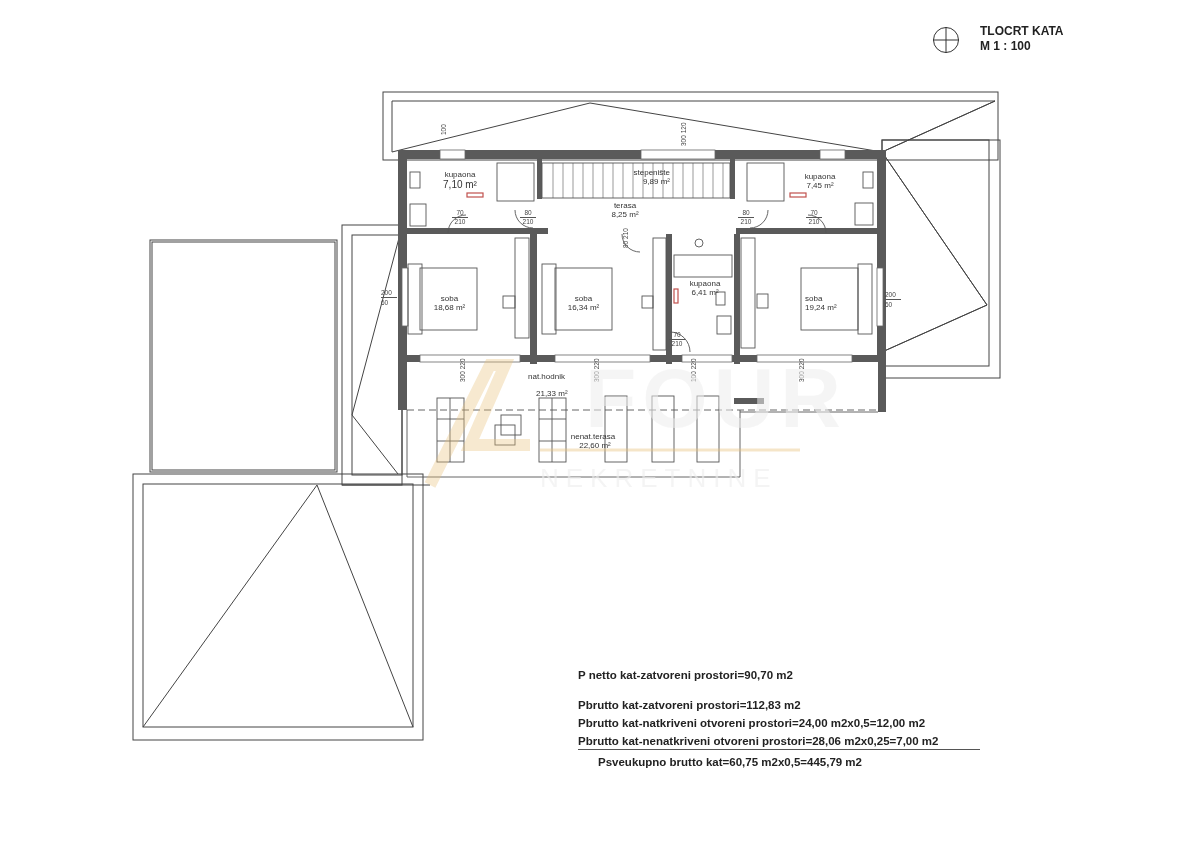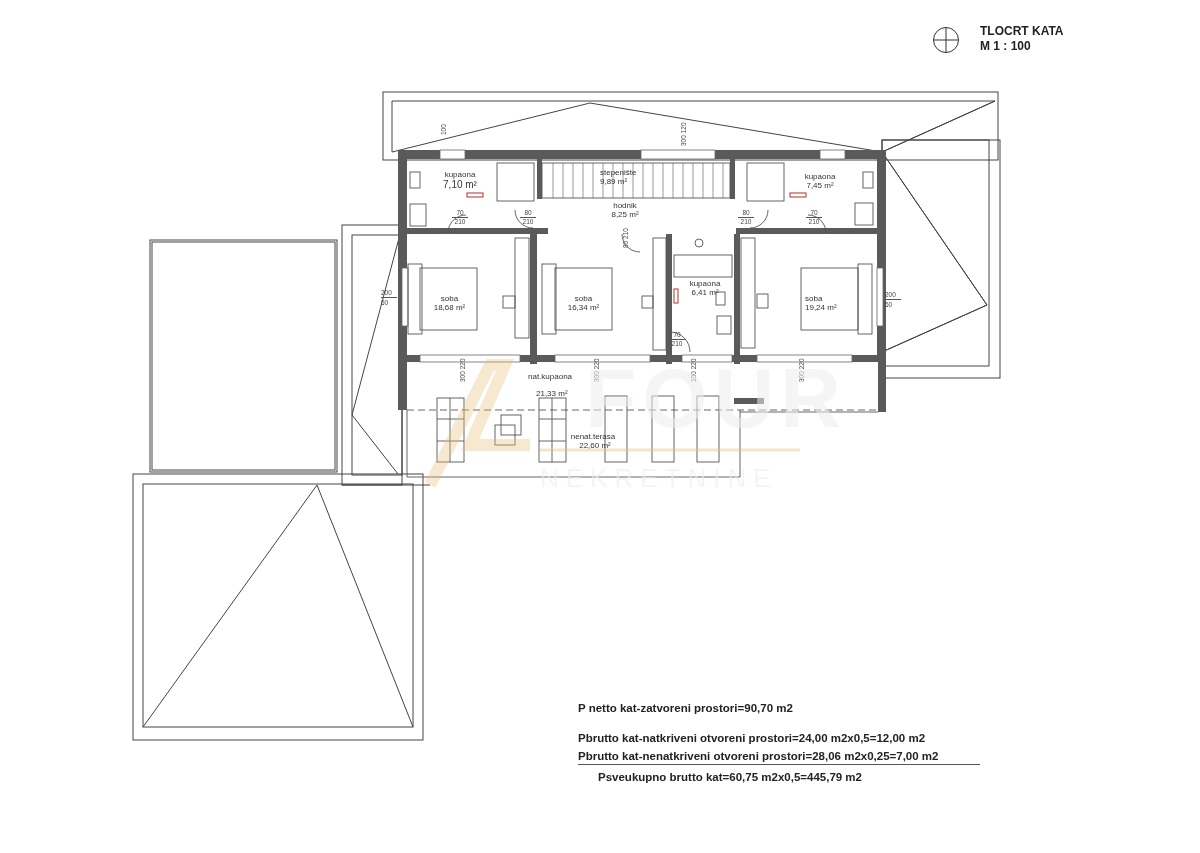--- a/index.html
+++ b/index.html
@@ -1,21 +1,21 @@
 <!DOCTYPE html>
 <html><head>
 <meta charset="utf-8">
 <style>
   html,body{margin:0;padding:0;background:#fff;}
   body{width:1200px;height:853px;position:relative;overflow:hidden;font-family:"Liberation Sans",sans-serif;}
   #plan{position:absolute;left:0;top:0;}
   .title-block{position:absolute;left:930px;top:22px;width:170px;height:40px;}
   .title-text{position:absolute;left:50px;top:2px;width:110px;font-weight:bold;font-size:12px;color:#222;line-height:15px;}
   .north{position:absolute;left:2px;top:4px;width:28px;height:28px;}
-  .areas{position:absolute;left:578px;top:666px;width:420px;font-size:11.5px;font-weight:bold;color:#222;margin-top:33px;}
+  .areas{position:absolute;left:578px;top:666px;width:420px;font-size:11.5px;font-weight:bold;color:#222;}
   .areas div{white-space:nowrap;height:18px;line-height:18px;}
   .areas .gap{height:12px;}
   .areas .uline{border-bottom:1.3px solid #555;width:402px;height:17px;margin-bottom:3px;}
   .wm{position:absolute;left:410px;top:345px;width:400px;height:160px;pointer-events:none;}
 </style>
 </head>
 <body>
 
 <svg id="plan" width="1200" height="853" viewBox="0 0 1200 853" xmlns="http://www.w3.org/2000/svg">
   <g fill="none" stroke="#444" stroke-width="1">
@@ -152,26 +152,26 @@
     <rect x="790" y="193" width="16" height="4"></rect>
     <rect x="674" y="289" width="4" height="14"></rect>
   </g>
 </svg>
 
 <div>
   <div style="position:absolute;left:430px;top:170px;font-size:8px;color:#333;text-align:center;width:60px;">
     <div>kupaona</div>
     <div style="font-size:10px;">7,10 m²</div>
   </div>
-  <div style="position:absolute;left:600px;top:168px;font-size:8px;color:#333;text-align:left;width:70px;">
+  <div style="position:absolute;left:600px;top:168px;font-size:8px;color:#333;text-align:right;width:70px;">
     <div>stepenište</div>
     <div>9,89 m²</div>
   </div>
   <div style="position:absolute;left:600px;top:201px;font-size:8px;color:#333;text-align:center;width:50px;">
-    <div>hodnik</div>
+    <div>terasa</div>
     <div>8,25 m²</div>
   </div>
   <div style="position:absolute;left:790px;top:172px;font-size:8px;color:#333;text-align:center;width:60px;">
     <div>kupaona</div>
     <div>7,45 m²</div>
   </div>
   <div style="position:absolute;left:422px;top:294px;font-size:8px;color:#333;text-align:center;width:55px;">
     <div>soba</div>
     <div>18,68 m²</div>
   </div>
@@ -181,21 +181,21 @@
   </div>
   <div style="position:absolute;left:680px;top:279px;font-size:8px;color:#333;text-align:center;width:50px;">
     <div>kupaona</div>
     <div>6,41 m²</div>
   </div>
   <div style="position:absolute;left:805px;top:294px;font-size:8px;color:#333;text-align:left;width:55px;">
     <div>soba</div>
     <div>19,24 m²</div>
   </div>
   <div style="position:absolute;left:528px;top:372px;font-size:8px;color:#333;text-align:left;width:60px;">
-    <div>nat.kupaona</div>
+    <div>nat.hodnik</div>
     <div style="padding-left:8px;margin-top:8px;">21,33 m²</div>
   </div>
   <div style="position:absolute;left:558px;top:432px;font-size:8px;color:#333;text-align:center;width:70px;">
     <div>nenat.terasa</div>
     <div style="padding-left:4px;">22,60 m²</div>
   </div>
 </div>
 
 <div style="font-size:6.5px;color:#444;">
   <div style="position:absolute;left:452px;top:209px;text-align:center;width:16px;line-height:8px;">
@@ -267,16 +267,17 @@
   </svg>
   <div class="title-text">
     <div>TLOCRT KATA</div>
     <div>M 1 : 100</div>
   </div>
 </div>
 
 <div class="areas">
   <div>P netto kat-zatvoreni prostori=90,70 m2</div>
   <div class="gap"></div>
+  <div>Pbrutto kat-zatvoreni prostori=112,83 m2</div>
   <div>Pbrutto kat-natkriveni otvoreni prostori=24,00 m2x0,5=12,00 m2</div>
   <div class="uline">Pbrutto kat-nenatkriveni otvoreni prostori=28,06 m2x0,25=7,00 m2</div>
   <div style="margin-top:3px;padding-left:20px;">Psveukupno brutto kat=60,75 m2x0,5=445,79 m2</div>
 </div>
 
 </body></html>

